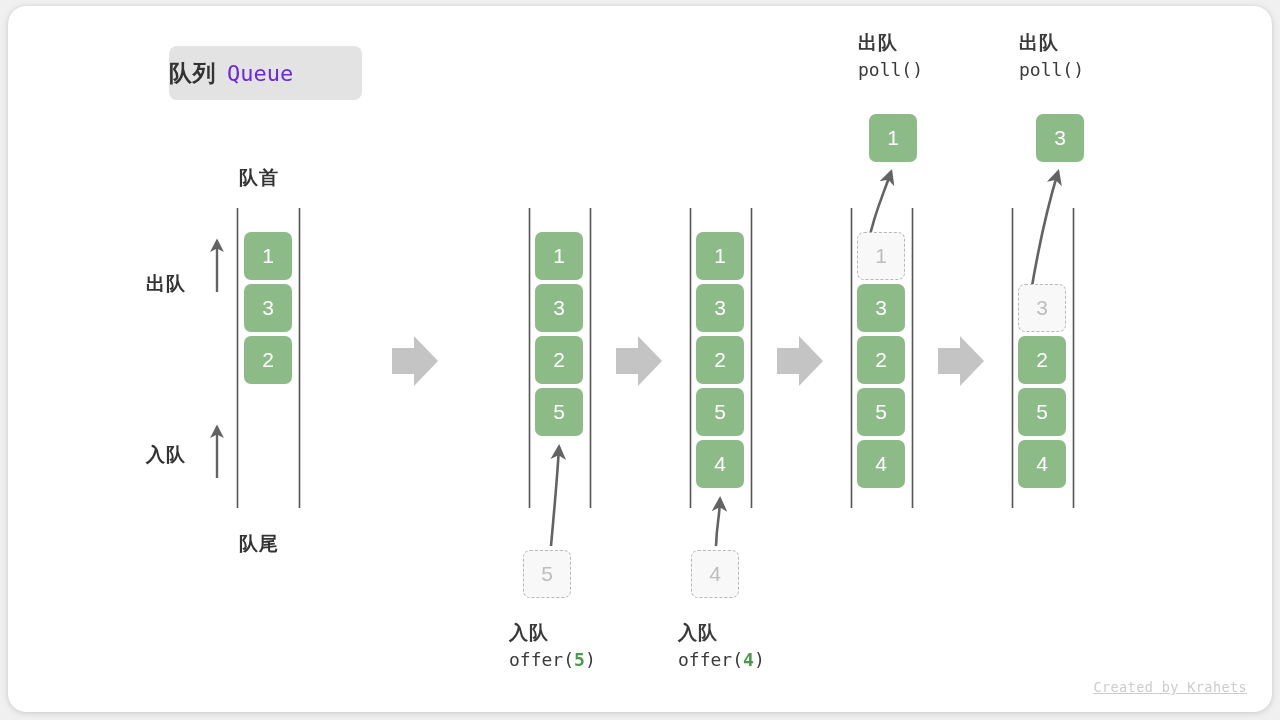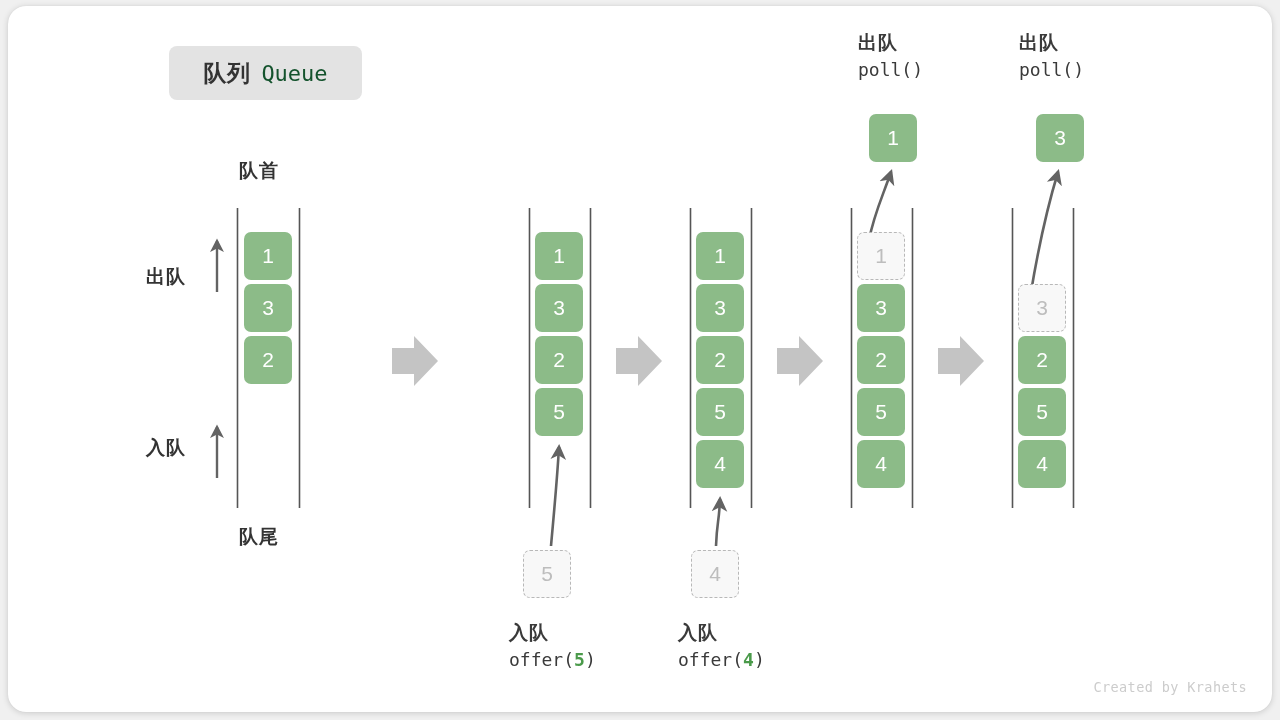--- a/index.html
+++ b/index.html
@@ -35,42 +35,42 @@
   .title-badge {
     position: absolute;
     left: 169px;
     top: 46px;
     width: 193px;
     height: 54px;
     background: #e3e3e3;
     border-radius: 8px;
     display: flex;
     align-items: center;
-    justify-content: center;
     gap: 11px;
   }
   .title-cn {
     font-size: 23px;
     font-weight: bold;
     color: #333333;
     letter-spacing: 0.5px;
   }
   .title-en {
     font-family: "DejaVu Sans Mono", "Liberation Mono", monospace;
     font-size: 22px;
-    color: #14532d;
+    color: #6d28d9;
   }
   
   .cn-label {
     position: absolute;
     font-size: 19px;
     font-weight: bold;
     color: #333333;
     white-space: nowrap;
     letter-spacing: 1px;
+    margin-top: 7px;
   }
   .op-label {
     position: absolute;
     white-space: nowrap;
     line-height: 1.42;
   }
   .op-label .cn {
     font-size: 19px;
     font-weight: bold;
     color: #3a3a3a;
@@ -108,20 +108,21 @@
   }
   
   .credit {
     position: absolute;
     right: 33px;
     bottom: 25px;
     font-family: "DejaVu Sans Mono", "Liberation Mono", monospace;
     font-size: 13.5px;
     color: #cccccc;
     letter-spacing: 0.4px;
+    text-decoration: underline;
   }
 </style>
 </head>
 <body>
 
 <div id="stage">
   <div id="card"></div>
 
   <svg id="canvas" viewBox="0 0 1280 720">
     <defs>

